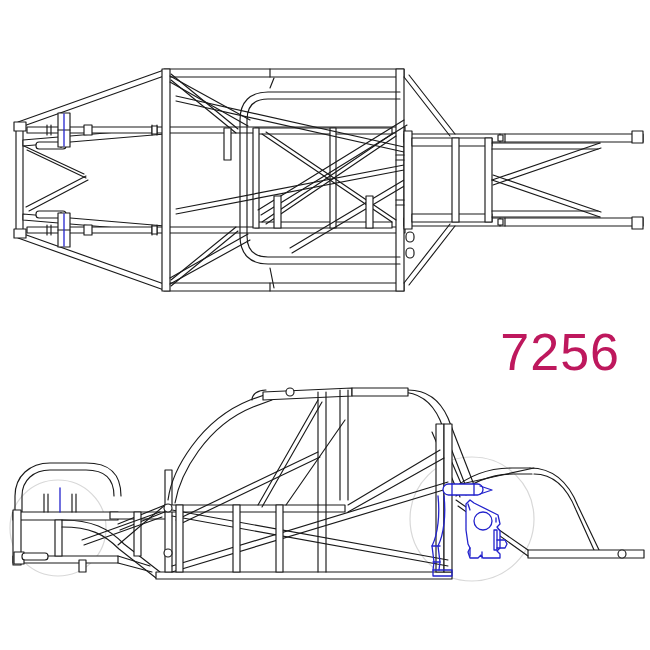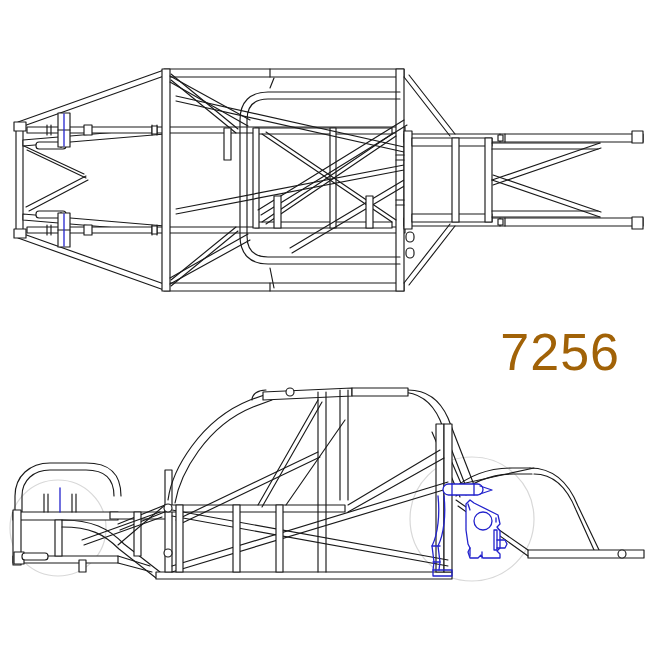--- a/index.html
+++ b/index.html
@@ -12,21 +12,21 @@
     font-family:"Liberation Sans", sans-serif;
   }
   #drawing{position:absolute;left:0;top:0;width:650px;height:650px;}
   .part-number{
     position:absolute;
     right:30px;
     top:326px;
     font-family:"Liberation Sans", sans-serif;
     font-size:52px;
     font-weight:400;
-    color:#a16207;
+    color:#be185d;
     letter-spacing:1px;
     line-height:1;
     user-select:none;
   }
 </style>
 </head>
 <body>
 
 <div id="root">
 

